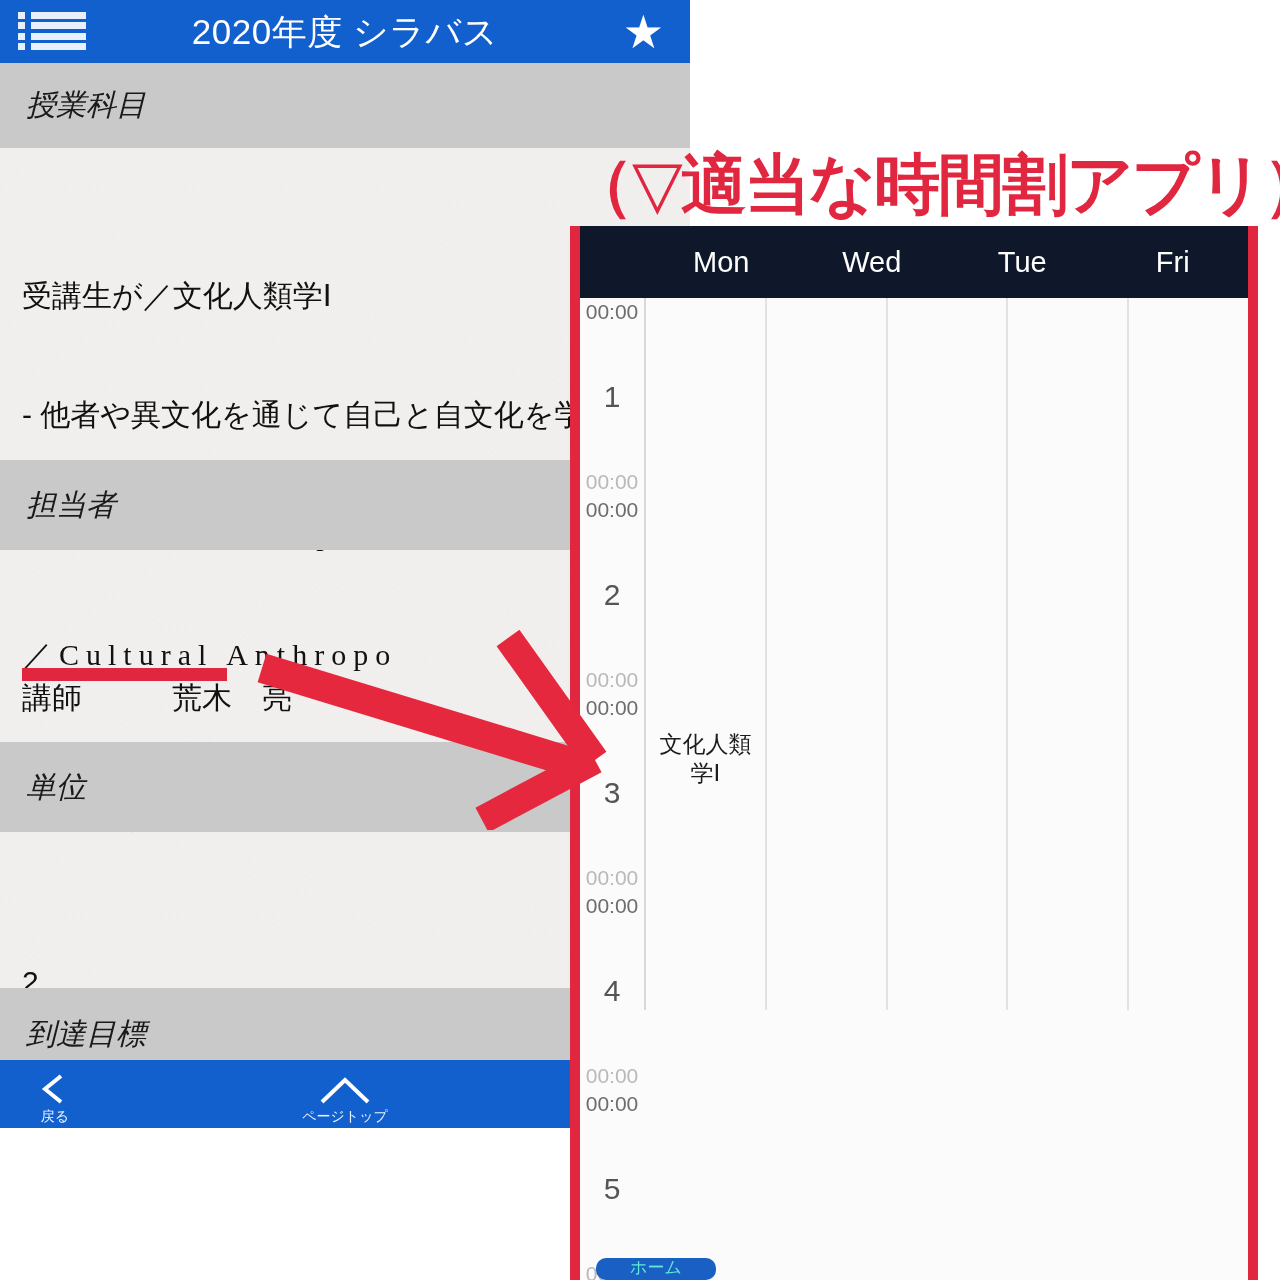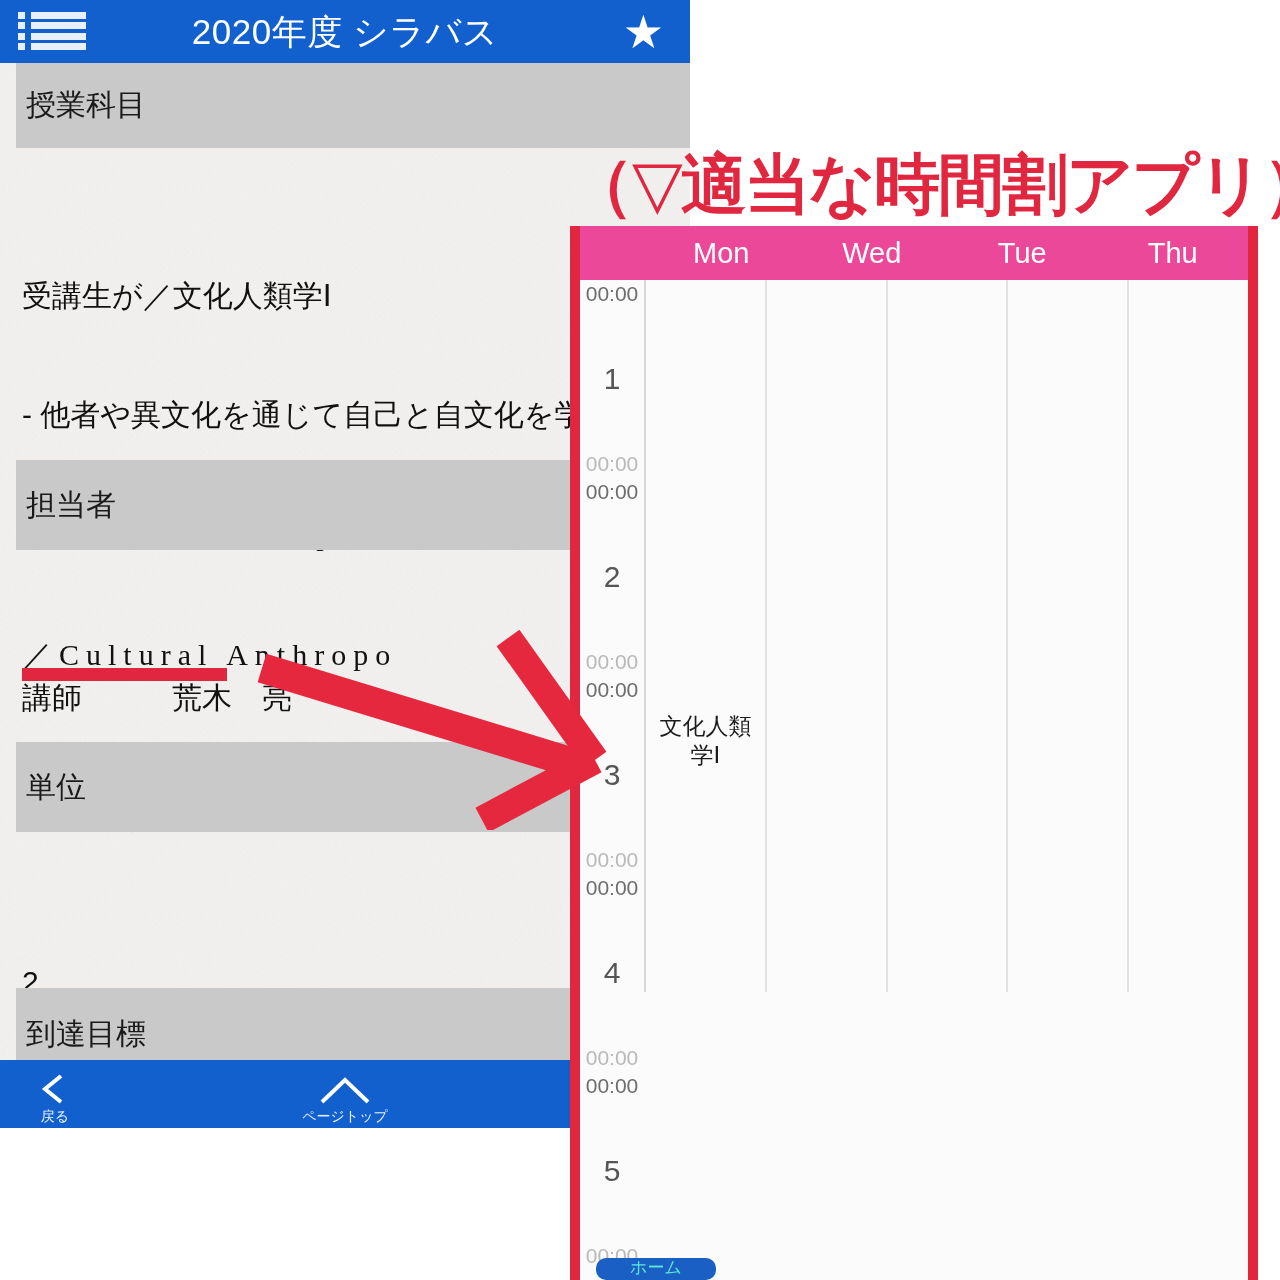--- a/index.html
+++ b/index.html
@@ -66,29 +66,30 @@
     position: absolute;
     right: 26px; top: 50%;
     transform: translateY(-50%);
     font-size: 46px;
     color: #ffffff;
     line-height: 1;
   }
 
   .sec-head {
     position: absolute;
-    left: 16px;
+    left: 0;
     width: 690px;
     background: #c9c9c9;
     color: #1a1a1a;
     font-size: 30px;
     display: flex;
     align-items: center;
-    padding-left: 10px;
-    box-sizing: border-box;
+    padding-left: 26px;
+    box-sizing: border-box;
+    font-style: italic;
   }
   .sec-body {
     position: absolute;
     left: 22px;
     font-size: 30px;
     color: #111111;
     line-height: 1.33;
     white-space: pre;
   }
   .mono-line {
@@ -138,22 +139,22 @@
     height: 1054px;
     border-left: 10px solid #e0273f;
     border-right: 10px solid #e0273f;
     box-sizing: border-box;
     background: #fbfbfb;
     z-index: 20;
     overflow: hidden;
   }
   #tt-header {
     display: flex;
-    height: 54px;
-    background: #ec4899;
+    height: 72px;
+    background: #0f172a;
   }
   #tt-header .tt-corner {
     width: 66px;
     flex: none;
   }
   #tt-header .tt-day {
     flex: 1;
     color: #ffffff;
     font-size: 29px;
     display: flex;
@@ -338,21 +339,21 @@
   </g>
 </svg>
 
 <div id="timetable">
 
   <div id="tt-header">
     <div class="tt-corner"></div>
     <div class="tt-day">Mon</div>
     <div class="tt-day">Wed</div>
     <div class="tt-day">Tue</div>
-    <div class="tt-day">Thu</div>
+    <div class="tt-day">Fri</div>
   </div>
 
   <div id="tt-grid">
 
     <div id="tt-timecol">
       <div class="tt-period" style="height:198px;">
         <div class="p-start">00:00</div>
         <div class="p-num">1</div>
         <div class="p-end">00:00</div>
       </div>

